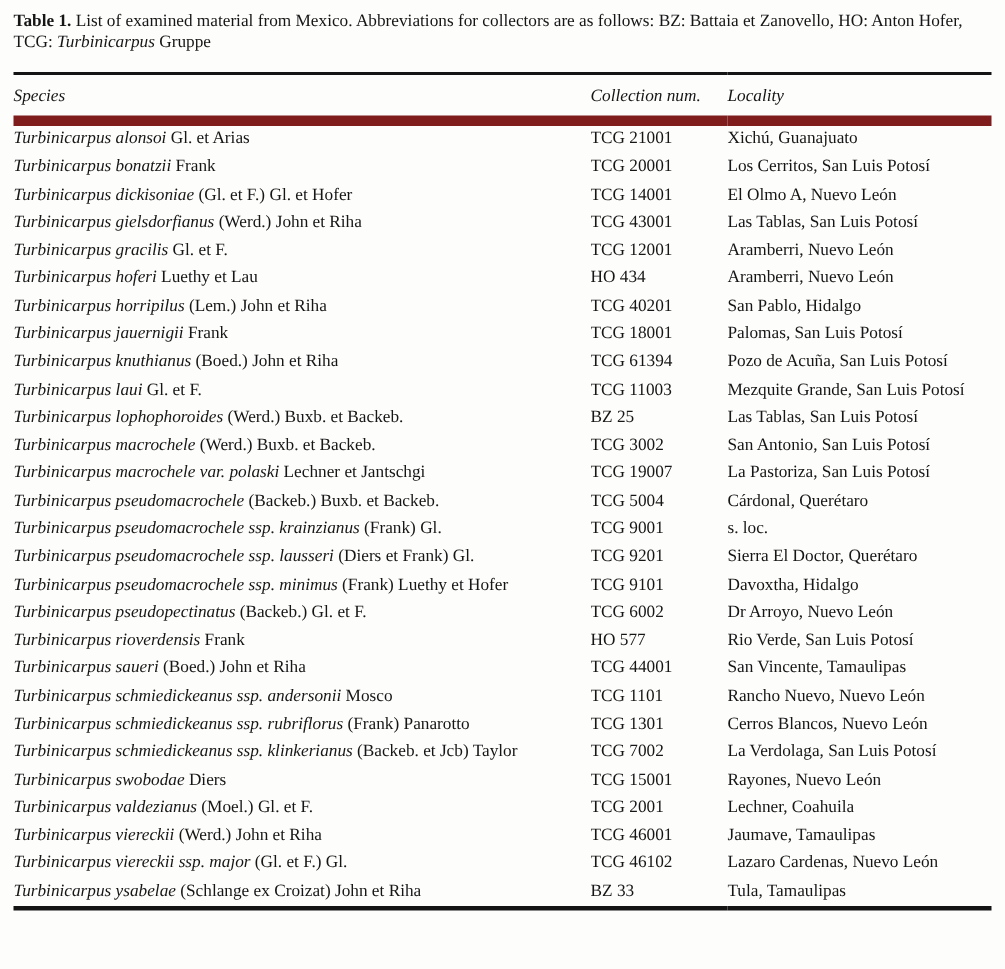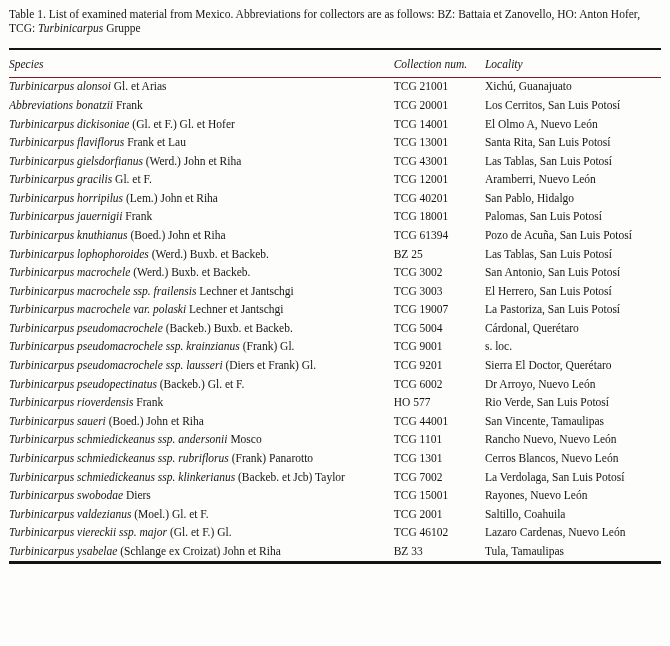--- a/index.html
+++ b/index.html
@@ -16,40 +16,40 @@
     color: #1b1b1b;
     padding: 7px 9px 6px 9px;
     overflow: hidden;
   }
   .caption {
     margin: 0 0 13px 0;
     font-size: 11.5px;
     line-height: 14px;
     color: #161616;
   }
-  .caption b { font-weight: normal; }
+  .caption b { font-weight: bold; }
   .caption i { font-style: italic; }
   table.specimens {
     width: 100%;
     border-collapse: collapse;
     border-top: 2px solid #141414;
     border-bottom: 3px solid #141414;
     table-layout: fixed;
   }
   col.c-species { width: 59%; }
   col.c-coll    { width: 14%; }
   col.c-loc     { width: 27%; }
   thead th {
     text-align: left;
     font-weight: normal;
     font-style: italic;
     font-size: 11.5px;
     line-height: 12px;
     padding: 8px 0 7px 0;
-    border-bottom: 1px solid #7f1d1d;
+    border-bottom: 7px solid #7f1d1d;
     color: #161616;
   }
   tbody td {
     font-size: 11.5px;
     line-height: 13.8px;
     padding: 2.4px 0;
     vertical-align: top;
     color: #161616;
     white-space: nowrap;
     overflow: hidden;
@@ -76,95 +76,100 @@
         <th>Locality</th>
       </tr>
     </thead>
     <tbody>
         <tr>
           <td><span class="sci">Turbinicarpus alonsoi</span><span class="auth"> Gl. et Arias</span></td>
           <td>TCG 21001</td>
           <td>Xichú, Guanajuato</td>
         </tr>
         <tr>
-          <td><span class="sci">Abbreviations bonatzii</span><span class="auth"> Frank</span></td>
+          <td><span class="sci">Turbinicarpus bonatzii</span><span class="auth"> Frank</span></td>
           <td>TCG 20001</td>
           <td>Los Cerritos, San Luis Potosí</td>
         </tr>
         <tr>
           <td><span class="sci">Turbinicarpus dickisoniae</span><span class="auth"> (Gl. et F.) Gl. et Hofer</span></td>
           <td>TCG 14001</td>
           <td>El Olmo A, Nuevo León</td>
         </tr>
         <tr>
-          <td><span class="sci">Turbinicarpus flaviflorus</span><span class="auth"> Frank et Lau</span></td>
-          <td>TCG 13001</td>
-          <td>Santa Rita, San Luis Potosí</td>
-        </tr>
-        <tr>
           <td><span class="sci">Turbinicarpus gielsdorfianus</span><span class="auth"> (Werd.) John et Riha</span></td>
           <td>TCG 43001</td>
           <td>Las Tablas, San Luis Potosí</td>
         </tr>
         <tr>
           <td><span class="sci">Turbinicarpus gracilis</span><span class="auth"> Gl. et F.</span></td>
           <td>TCG 12001</td>
           <td>Aramberri, Nuevo León</td>
         </tr>
         <tr>
+          <td><span class="sci">Turbinicarpus hoferi</span><span class="auth"> Luethy et Lau</span></td>
+          <td>HO 434</td>
+          <td>Aramberri, Nuevo León</td>
+        </tr>
+        <tr>
           <td><span class="sci">Turbinicarpus horripilus</span><span class="auth"> (Lem.) John et Riha</span></td>
           <td>TCG 40201</td>
           <td>San Pablo, Hidalgo</td>
         </tr>
         <tr>
           <td><span class="sci">Turbinicarpus jauernigii</span><span class="auth"> Frank</span></td>
           <td>TCG 18001</td>
           <td>Palomas, San Luis Potosí</td>
         </tr>
         <tr>
           <td><span class="sci">Turbinicarpus knuthianus</span><span class="auth"> (Boed.) John et Riha</span></td>
           <td>TCG 61394</td>
           <td>Pozo de Acuña, San Luis Potosí</td>
         </tr>
         <tr>
+          <td><span class="sci">Turbinicarpus laui</span><span class="auth"> Gl. et F.</span></td>
+          <td>TCG 11003</td>
+          <td>Mezquite Grande, San Luis Potosí</td>
+        </tr>
+        <tr>
           <td><span class="sci">Turbinicarpus lophophoroides</span><span class="auth"> (Werd.) Buxb. et Backeb.</span></td>
           <td>BZ 25</td>
           <td>Las Tablas, San Luis Potosí</td>
         </tr>
         <tr>
           <td><span class="sci">Turbinicarpus macrochele</span><span class="auth"> (Werd.) Buxb. et Backeb.</span></td>
           <td>TCG 3002</td>
           <td>San Antonio, San Luis Potosí</td>
         </tr>
         <tr>
-          <td><span class="sci">Turbinicarpus macrochele ssp. frailensis</span><span class="auth"> Lechner et Jantschgi</span></td>
-          <td>TCG 3003</td>
-          <td>El Herrero, San Luis Potosí</td>
-        </tr>
-        <tr>
           <td><span class="sci">Turbinicarpus macrochele var. polaski</span><span class="auth"> Lechner et Jantschgi</span></td>
           <td>TCG 19007</td>
           <td>La Pastoriza, San Luis Potosí</td>
         </tr>
         <tr>
           <td><span class="sci">Turbinicarpus pseudomacrochele</span><span class="auth"> (Backeb.) Buxb. et Backeb.</span></td>
           <td>TCG 5004</td>
           <td>Cárdonal, Querétaro</td>
         </tr>
         <tr>
           <td><span class="sci">Turbinicarpus pseudomacrochele ssp. krainzianus</span><span class="auth"> (Frank) Gl.</span></td>
           <td>TCG 9001</td>
           <td>s. loc.</td>
         </tr>
         <tr>
           <td><span class="sci">Turbinicarpus pseudomacrochele ssp. lausseri</span><span class="auth"> (Diers et Frank) Gl.</span></td>
           <td>TCG 9201</td>
           <td>Sierra El Doctor, Querétaro</td>
         </tr>
         <tr>
+          <td><span class="sci">Turbinicarpus pseudomacrochele ssp. minimus</span><span class="auth"> (Frank) Luethy et Hofer</span></td>
+          <td>TCG 9101</td>
+          <td>Davoxtha, Hidalgo</td>
+        </tr>
+        <tr>
           <td><span class="sci">Turbinicarpus pseudopectinatus</span><span class="auth"> (Backeb.) Gl. et F.</span></td>
           <td>TCG 6002</td>
           <td>Dr Arroyo, Nuevo León</td>
         </tr>
         <tr>
           <td><span class="sci">Turbinicarpus rioverdensis</span><span class="auth"> Frank</span></td>
           <td>HO 577</td>
           <td>Rio Verde, San Luis Potosí</td>
         </tr>
         <tr>
@@ -188,21 +193,26 @@
           <td>La Verdolaga, San Luis Potosí</td>
         </tr>
         <tr>
           <td><span class="sci">Turbinicarpus swobodae</span><span class="auth"> Diers</span></td>
           <td>TCG 15001</td>
           <td>Rayones, Nuevo León</td>
         </tr>
         <tr>
           <td><span class="sci">Turbinicarpus valdezianus</span><span class="auth"> (Moel.) Gl. et F.</span></td>
           <td>TCG 2001</td>
-          <td>Saltillo, Coahuila</td>
+          <td>Lechner, Coahuila</td>
+        </tr>
+        <tr>
+          <td><span class="sci">Turbinicarpus viereckii</span><span class="auth"> (Werd.) John et Riha</span></td>
+          <td>TCG 46001</td>
+          <td>Jaumave, Tamaulipas</td>
         </tr>
         <tr>
           <td><span class="sci">Turbinicarpus viereckii ssp. major</span><span class="auth"> (Gl. et F.) Gl.</span></td>
           <td>TCG 46102</td>
           <td>Lazaro Cardenas, Nuevo León</td>
         </tr>
         <tr>
           <td><span class="sci">Turbinicarpus ysabelae</span><span class="auth"> (Schlange ex Croizat) John et Riha</span></td>
           <td>BZ 33</td>
           <td>Tula, Tamaulipas</td>

